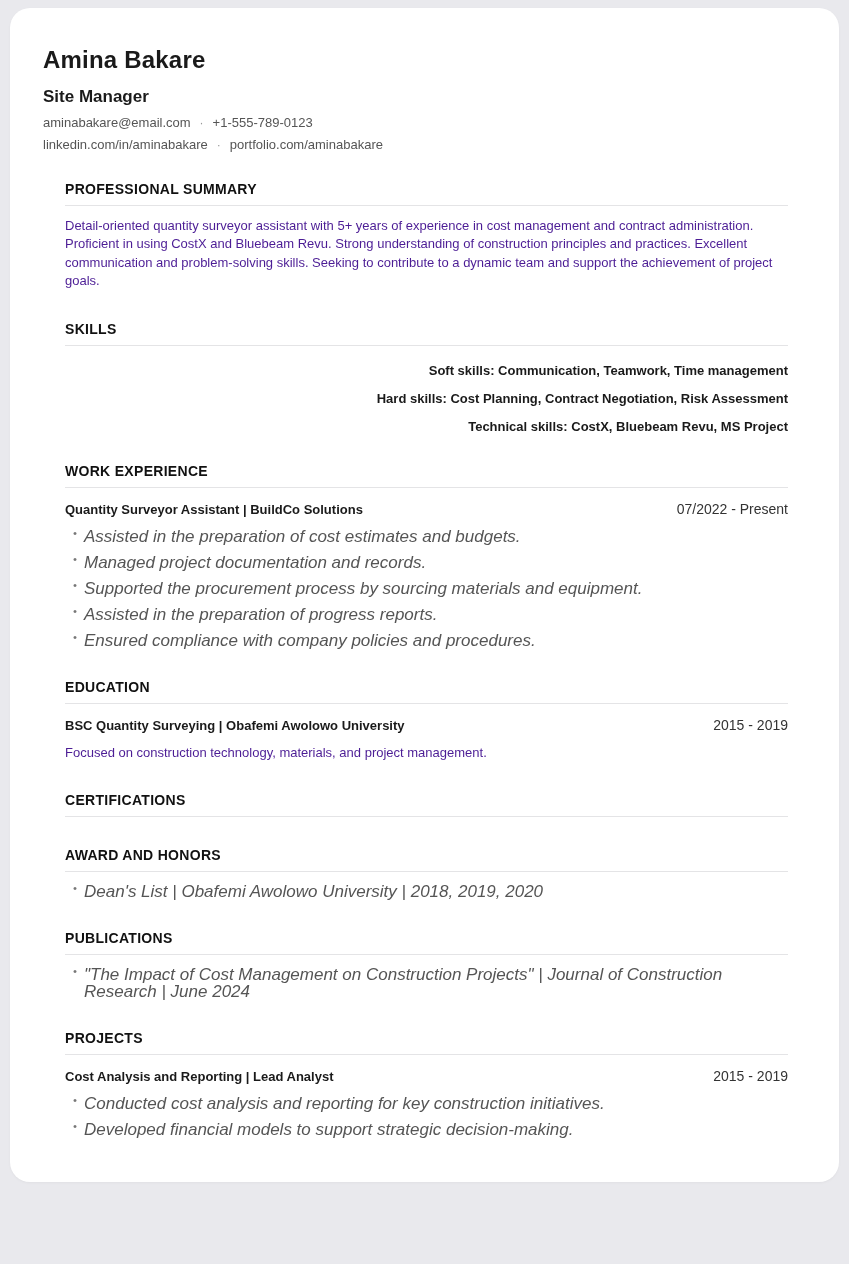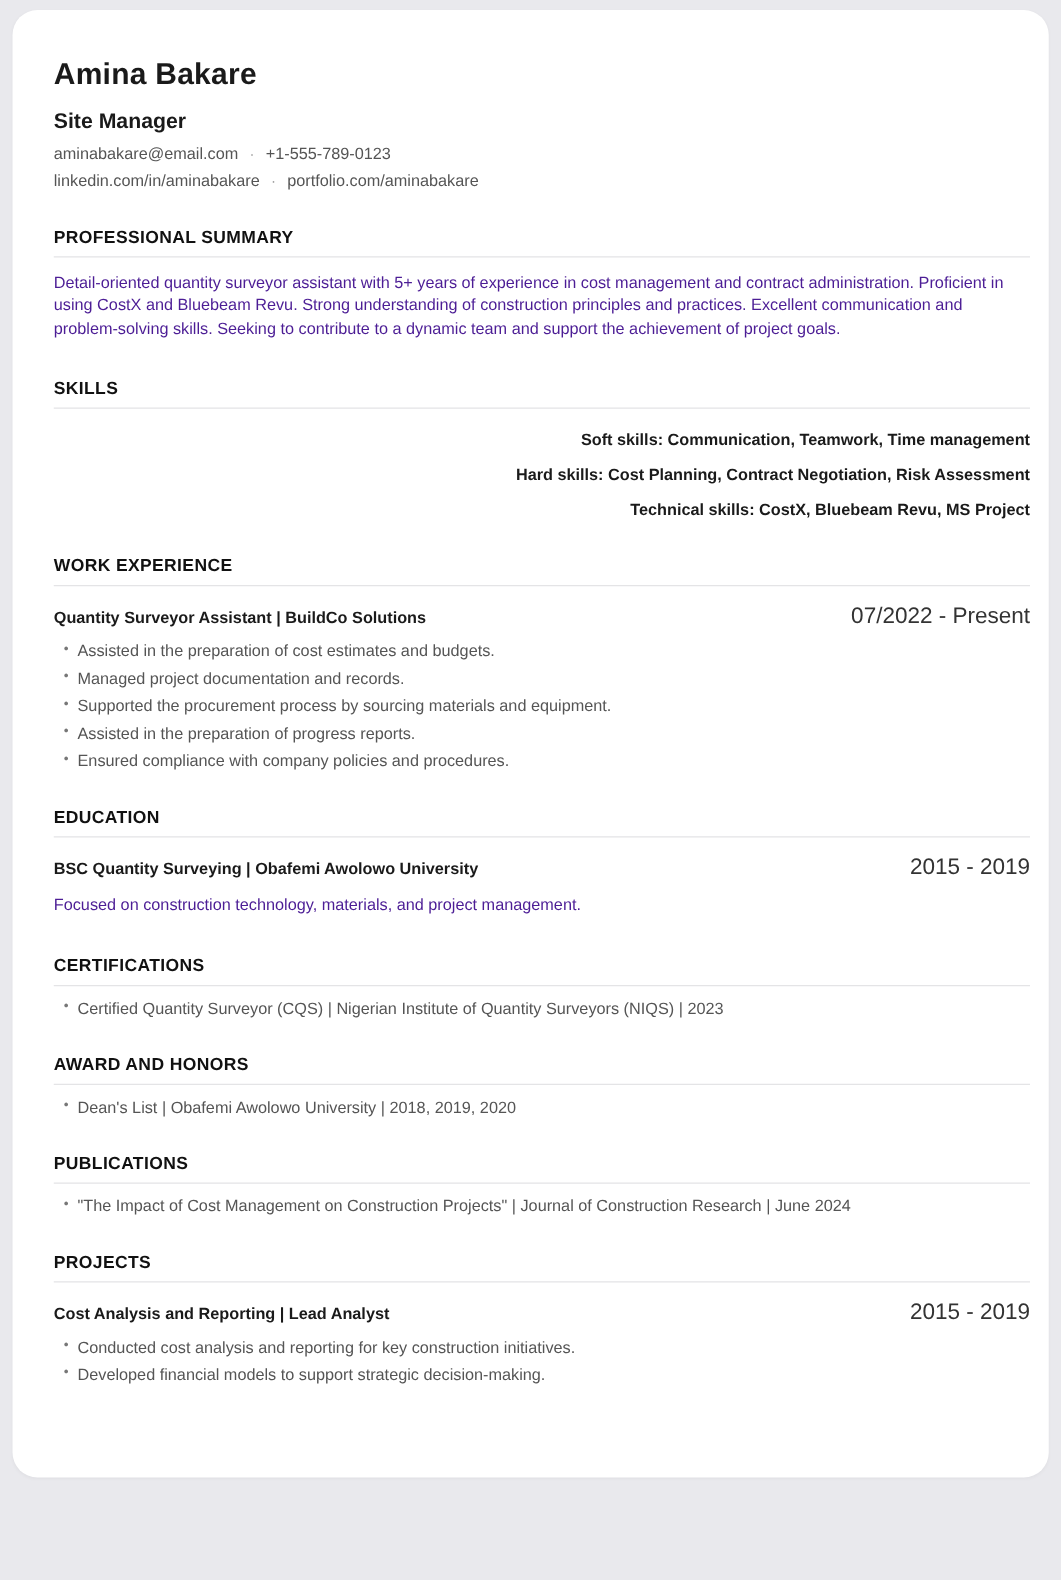--- a/index.html
+++ b/index.html
@@ -13,21 +13,21 @@
     width: 849px;
     height: 1264px;
     padding: 8px 10px 6px 10px;
   }
   .card {
     background: #ffffff;
     width: 829px;
     height: 1174px;
     border-radius: 20px;
     box-shadow: 0 1px 3px rgba(0,0,0,0.04);
-    padding: 38px 15px 30px 33px;
+    padding: 38px 51px 30px 33px;
     overflow: hidden;
   }
   h1.name {
     font-size: 24px;
     font-weight: bold;
     color: #1a1a1a;
     letter-spacing: 0.2px;
   }
   h2.job-title {
     font-size: 17px;
@@ -39,21 +39,21 @@
     font-size: 13px;
     color: #555555;
     margin-top: 9px;
     line-height: 1.0;
   }
   .contact-line .sep {
     color: #999999;
     margin: 0 9px;
     font-size: 12px;
   }
-  section { margin-top: 30px; }
+  section { margin-top: 30px; margin-left: 22px; }
   h3.sec-h {
     font-size: 14px;
     font-weight: bold;
     color: #111111;
     letter-spacing: 0.3px;
     padding-bottom: 8px;
     border-bottom: 1px solid #e4e4e6;
   }
   .body-text {
     font-size: 13px;
@@ -75,36 +75,37 @@
     justify-content: space-between;
     align-items: baseline;
     margin-top: 13px;
   }
   .entry-title {
     font-size: 13px;
     font-weight: bold;
     color: #1a1a1a;
   }
   .entry-date {
-    font-size: 18px;
+    font-size: 14px;
     font-weight: normal;
     color: #333333;
     white-space: nowrap;
   }
   ul.bullets {
     list-style: none;
     margin-top: 11px;
   }
   ul.bullets li {
-    font-size: 13px;
+    font-size: 17px;
     color: #555555;
     line-height: 1.0;
     padding: 0 0 0 19px;
     position: relative;
     margin-top: 9px;
+    font-style: italic;
   }
   ul.bullets li:first-child { margin-top: 0; }
   ul.bullets li::before {
     content: "\2022";
     position: absolute;
     left: 8px;
     color: #777777;
     font-size: 11px;
   }
   .tools-line {
@@ -162,23 +163,20 @@
       <h3 class="sec-h">EDUCATION</h3>
       <div class="entry-head">
         <span class="entry-title">BSC Quantity Surveying | Obafemi Awolowo University</span>
         <span class="entry-date">2015 - 2019</span>
       </div>
       <p class="body-text">Focused on construction technology, materials, and project management.</p>
     </section>
 
     <section>
       <h3 class="sec-h">CERTIFICATIONS</h3>
-      <ul class="bullets">
-        <li>Certified Quantity Surveyor (CQS) | Nigerian Institute of Quantity Surveyors (NIQS) | 2023</li>
-      </ul>
     </section>
 
     <section>
       <h3 class="sec-h">AWARD AND HONORS</h3>
       <ul class="bullets">
         <li>Dean's List | Obafemi Awolowo University | 2018, 2019, 2020</li>
       </ul>
     </section>
 
     <section>

